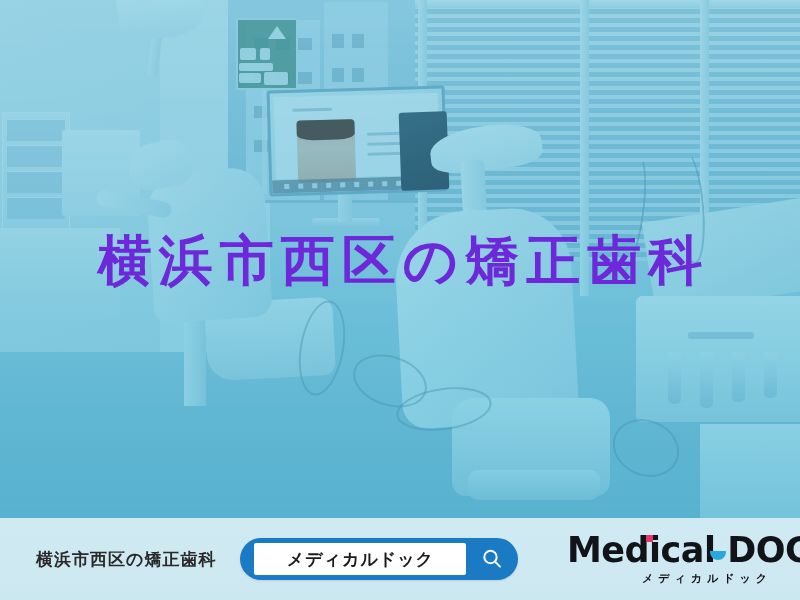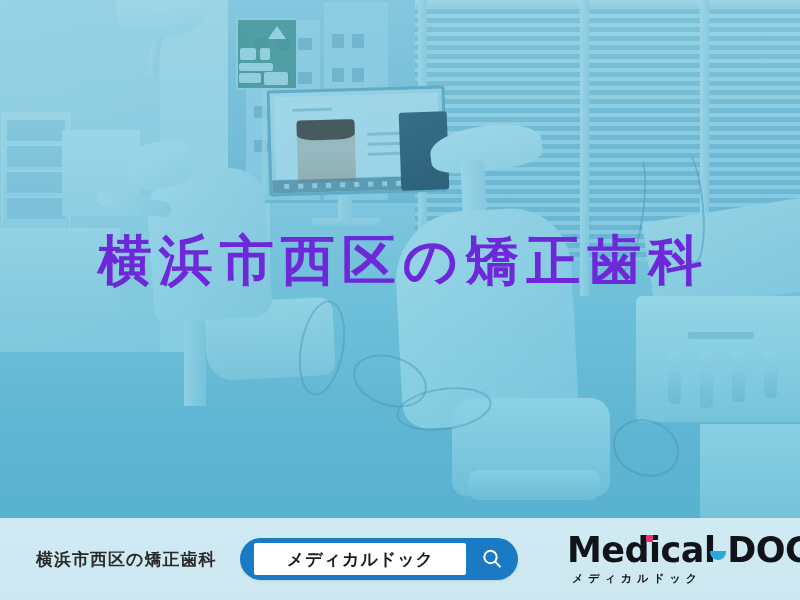--- a/index.html
+++ b/index.html
@@ -487,21 +487,21 @@
     width: 24px; height: 24px;
   }
   .search-icon-wrap svg { display: block; }
 
   
   .logo {
     position: absolute;
     right: 28px;
     top: 12px;
     width: 205px;
-    text-align: left;
+    text-align: right;
   }
   .logo-main {
     position: relative;
     display: inline-block;
     color: #111318;
     font-family: "DejaVu Sans", "Liberation Sans", sans-serif;
     font-size: 35px;
     font-weight: 700;
     letter-spacing: -0.5px;
     line-height: 40px;

